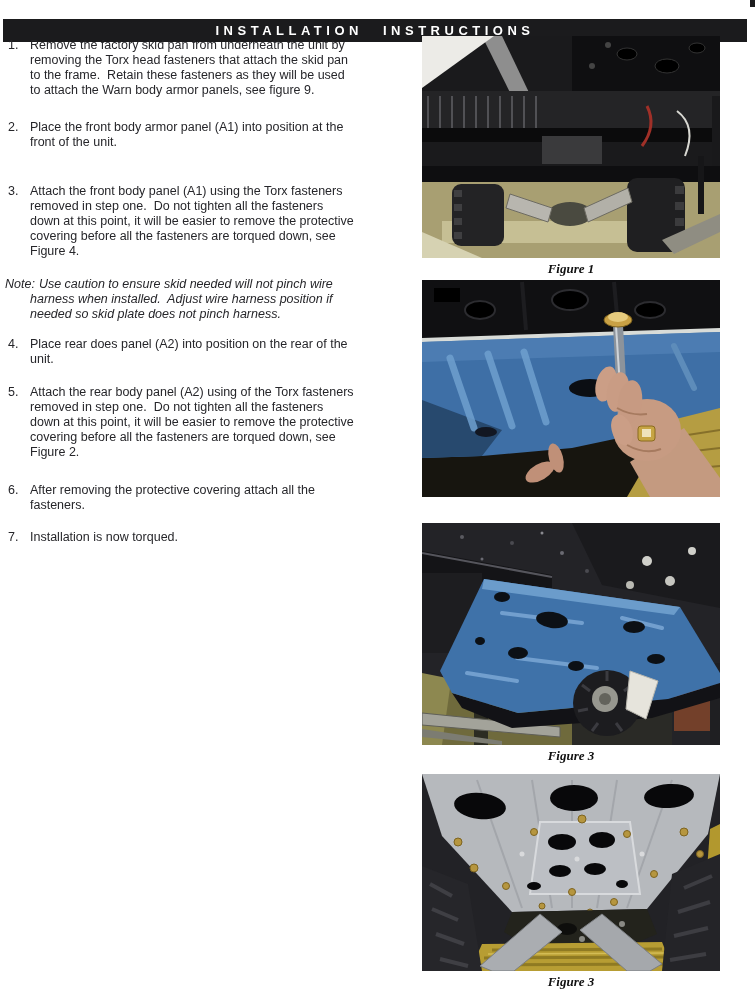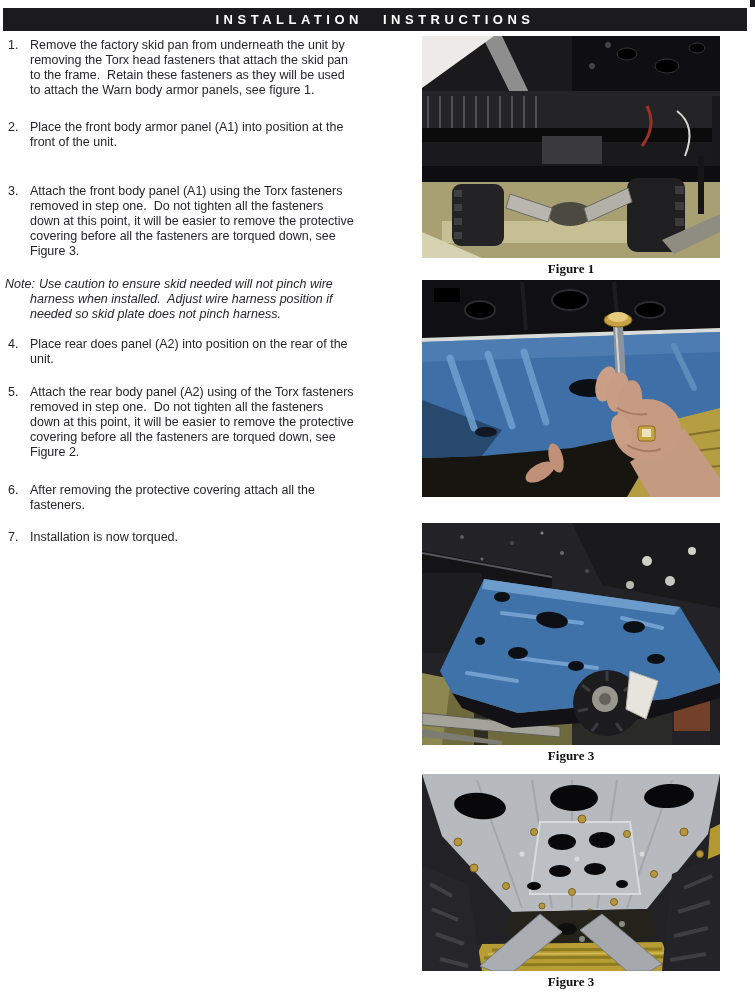--- a/index.html
+++ b/index.html
@@ -1,63 +1,63 @@
 <!DOCTYPE html>
 <html><head>
 <meta charset="utf-8">
 <style>
   html,body{margin:0;padding:0;background:#fff;}
   .page{position:relative;width:755px;height:1000px;background:#ffffff;overflow:hidden;
         font-family:"Liberation Sans",sans-serif;color:#26262a;}
-  .header-bar{position:absolute;left:3px;top:8px;width:744px;height:23px;background:#1b1b1d;
+  .header-bar{position:absolute;left:3px;top:19px;width:744px;height:23px;background:#1b1b1d;
         display:flex;align-items:center;justify-content:center;}
   .header-title{color:#ffffff;font-size:13px;font-weight:bold;letter-spacing:4.5px;word-spacing:12px;
         font-family:"Liberation Sans",sans-serif;}
   .corner-mark{position:absolute;right:0;top:0;width:5px;height:7px;background:#1b1b1d;}
   .item{position:absolute;left:8px;width:392px;display:flex;font-size:12.5px;line-height:15px;}
   .item .num{flex:none;width:22px;}
   .item .txt{flex:1;white-space:pre-wrap;}
   .note-block{position:absolute;left:5px;width:378px;font-size:12.5px;line-height:15px;
         font-style:italic;padding-left:25px;text-indent:-25px;white-space:pre-wrap;}
   .note-label{margin-right:4px;}
   .fig{position:absolute;left:422px;width:298px;margin:0;}
   .photo{width:298px;overflow:hidden;background:#222;}
   .photo svg{display:block;}
   figcaption{text-align:center;margin-top:3px;font-family:"Liberation Serif",serif;
-        font-weight:bold;font-size:13px;color:#101010;}
+        font-weight:bold;font-style:italic;font-size:13px;color:#101010;}
 </style>
 </head>
 <body>
 
 <div class="page">
 
   <div class="header-bar">
     <span class="header-title">INSTALLATION INSTRUCTIONS</span>
   </div>
   <div class="corner-mark"></div>
 
   <div class="item" style="top:38px">
     <span class="num">1.</span>
     <div class="txt">Remove the factory skid pan from underneath the unit by
 removing the Torx head fasteners that attach the skid pan
 to the frame.  Retain these fasteners as they will be used
-to attach the Warn body armor panels, see figure 1.</div>
+to attach the Warn body armor panels, see figure 9.</div>
   </div>
   <div class="item" style="top:120px">
     <span class="num">2.</span>
     <div class="txt">Place the front body armor panel (A1) into position at the
 front of the unit.</div>
   </div>
   <div class="item" style="top:184px">
     <span class="num">3.</span>
     <div class="txt">Attach the front body panel (A1) using the Torx fasteners
 removed in step one.  Do not tighten all the fasteners
 down at this point, it will be easier to remove the protective
 covering before all the fasteners are torqued down, see
-Figure 3.</div>
+Figure 4.</div>
   </div>
   <div class="note-block" style="top:277px"><span class="note-label">Note:</span><span>Use caution to ensure skid needed will not pinch wire
 harness when installed.  Adjust wire harness position if
 needed so skid plate does not pinch harness.</span></div>
   <div class="item" style="top:337px">
     <span class="num">4.</span>
     <div class="txt">Place rear does panel (A2) into position on the rear of the
 unit.</div>
   </div>
   <div class="item" style="top:385px">

